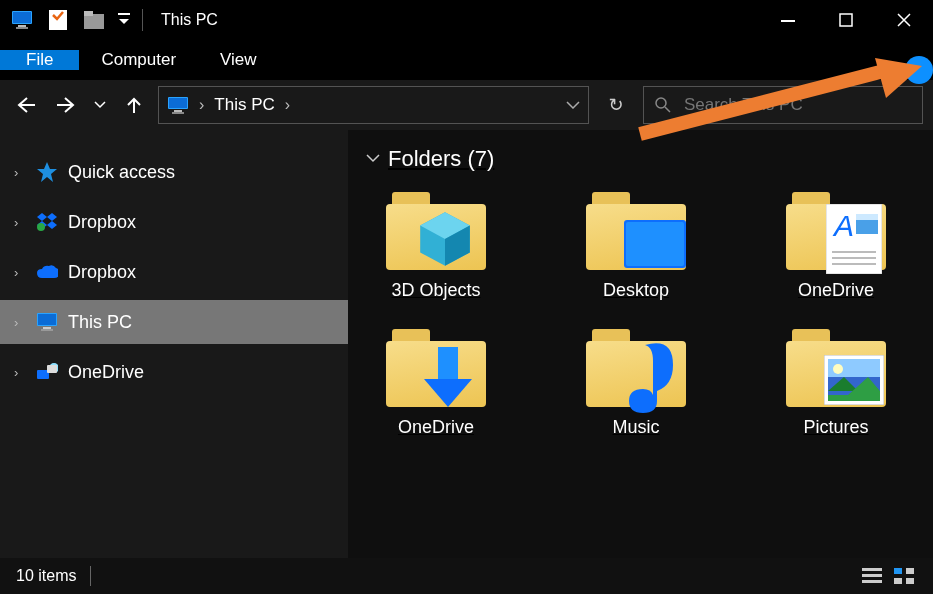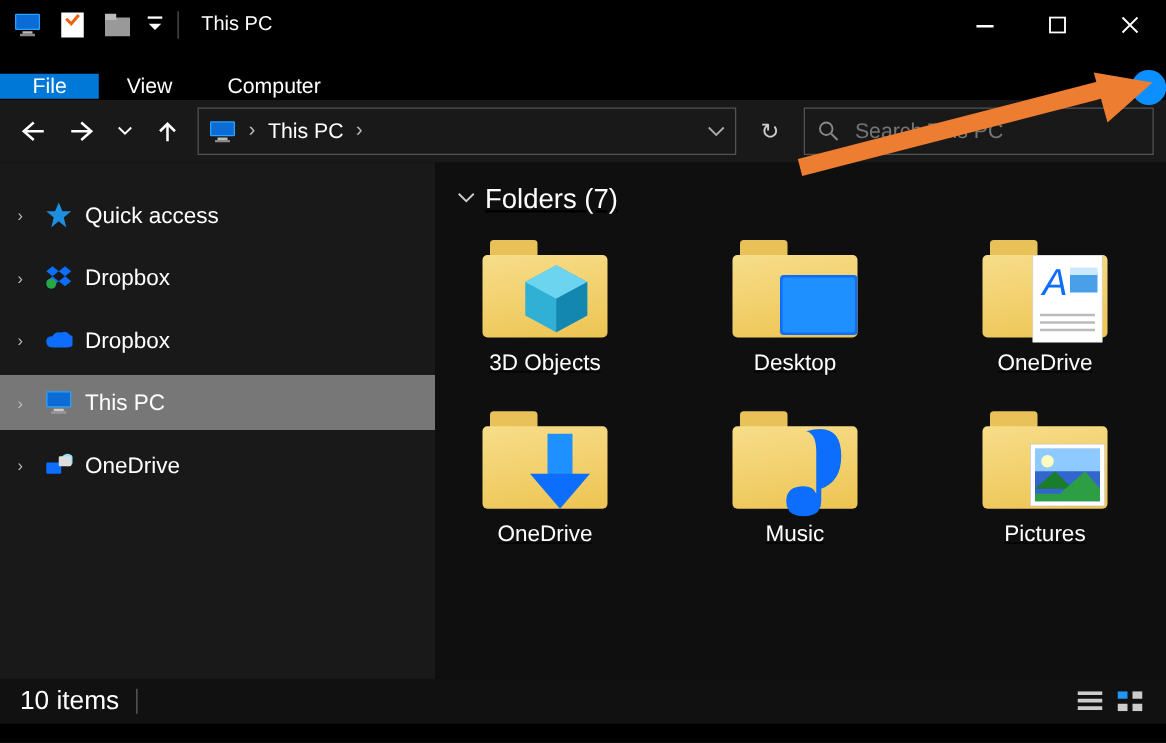--- a/index.html
+++ b/index.html
@@ -20,21 +20,21 @@
   
   .titlebar{height:40px;background:#000;display:flex;align-items:center;}
   .qat{display:flex;align-items:center;gap:12px;padding:0 10px;}
   .qat-icon{width:24px;height:22px;display:flex;align-items:center;justify-content:center;}
   .tb-title{color:#fff;font-size:16px;margin-left:8px;}
   .tb-spacer{flex:1;}
   .winbtns{display:flex;}
   .winbtn{width:58px;height:40px;display:flex;align-items:center;justify-content:center;color:#fff;}
 
   
-  .ribbon{height:40px;background:#000;display:flex;align-items:flex-end;border-bottom:1px solid #000;}
+  .ribbon{height:40px;background:#000;display:flex;align-items:center;border-bottom:1px solid #000;}
   .file-tab{background:var(--accent);color:#fff;font-size:17px;display:flex;align-items:center;padding:0 26px;}
   .rtab{color:#fff;font-size:17px;display:flex;align-items:center;padding:0 22px;}
   .help-bubble{position:absolute;right:0;top:56px;width:28px;height:28px;border-radius:50%;background:#0d90ff;}
 
   
   .navrow{height:50px;background:#191919;display:flex;align-items:center;padding:0 10px;gap:8px;}
   .navbtn{width:32px;height:32px;color:#fff;display:flex;align-items:center;justify-content:center;font-size:20px;}
   .histarrow{width:20px;height:32px;color:#fff;display:flex;align-items:center;justify-content:center;}
   .addr{flex:1.6;height:38px;border:1px solid #535353;background:#191919;display:flex;align-items:center;padding:0 8px;gap:10px;}
   .addr-text{color:#fff;font-size:17px;}
@@ -58,21 +58,21 @@
   .section-chev{color:#ccc;font-size:14px;}
   .grid{display:flex;flex-wrap:wrap;gap:26px 60px;}
   .item{width:140px;display:flex;flex-direction:column;align-items:center;gap:10px;}
   .item-label{color:#fff;font-size:18px;text-align:center;}
   .folder{width:100px;height:80px;position:relative;}
   .tab{position:absolute;top:2px;left:6px;width:38px;height:16px;background:var(--folder-tab);border-radius:3px 3px 0 0;}
   .body-f{position:absolute;top:14px;left:0;width:100px;height:66px;background:linear-gradient(170deg,#f7dd8a,#edc452);border-radius:4px;}
   .overlay{position:absolute;display:flex;align-items:center;justify-content:center;}
 
   
-  .status{position:absolute;left:0;right:0;bottom:15px;height:36px;background:#111;color:#fff;display:flex;align-items:center;padding:0 16px;font-size:21px;}
+  .status{position:absolute;left:0;right:0;bottom:0;height:36px;background:#111;color:#fff;display:flex;align-items:center;padding:0 16px;font-size:16px;}
   .status-sep{width:1px;height:20px;background:#666;margin:0 14px;}
   .status-spacer{flex:1;}
   .viewbtn{width:26px;height:22px;margin-left:6px;display:flex;align-items:center;justify-content:center;}
 
   
   .annot-arrow{position:absolute;top:54px;left:630px;pointer-events:none;}
 
   
   svg{display:block;}
 </style>
@@ -128,24 +128,24 @@
         </svg>
       </div>
   </div>
 </div>
 
 <div class="ribbon">
   <div class="file-tab">
       <span>File</span>
     </div>
   <div class="rtab">
+      <span>Computer</span>
+    </div>
+  <div class="rtab">
       <span>View</span>
-    </div>
-  <div class="rtab">
-      <span>Computer</span>
     </div>
 </div>
 <div class="help-bubble"></div>
 
 <div class="navrow">
   <div class="navbtn">
       <svg width="22" height="18">
         <path d="M12 2 L4 9 L12 16 M4 9 H20" stroke="#fff" stroke-width="2" fill="none"></path>
       </svg>
     </div>

